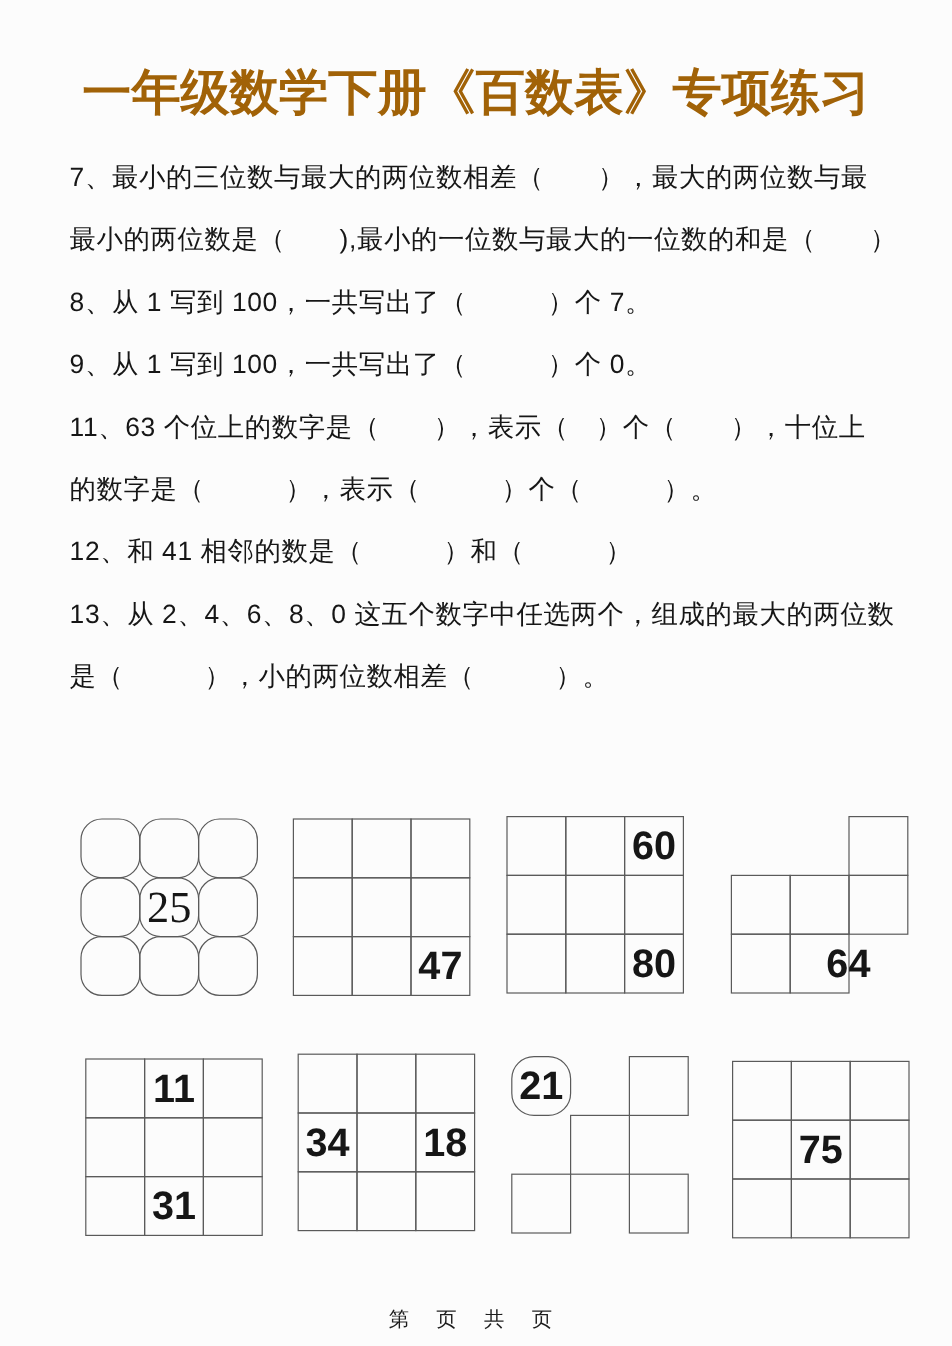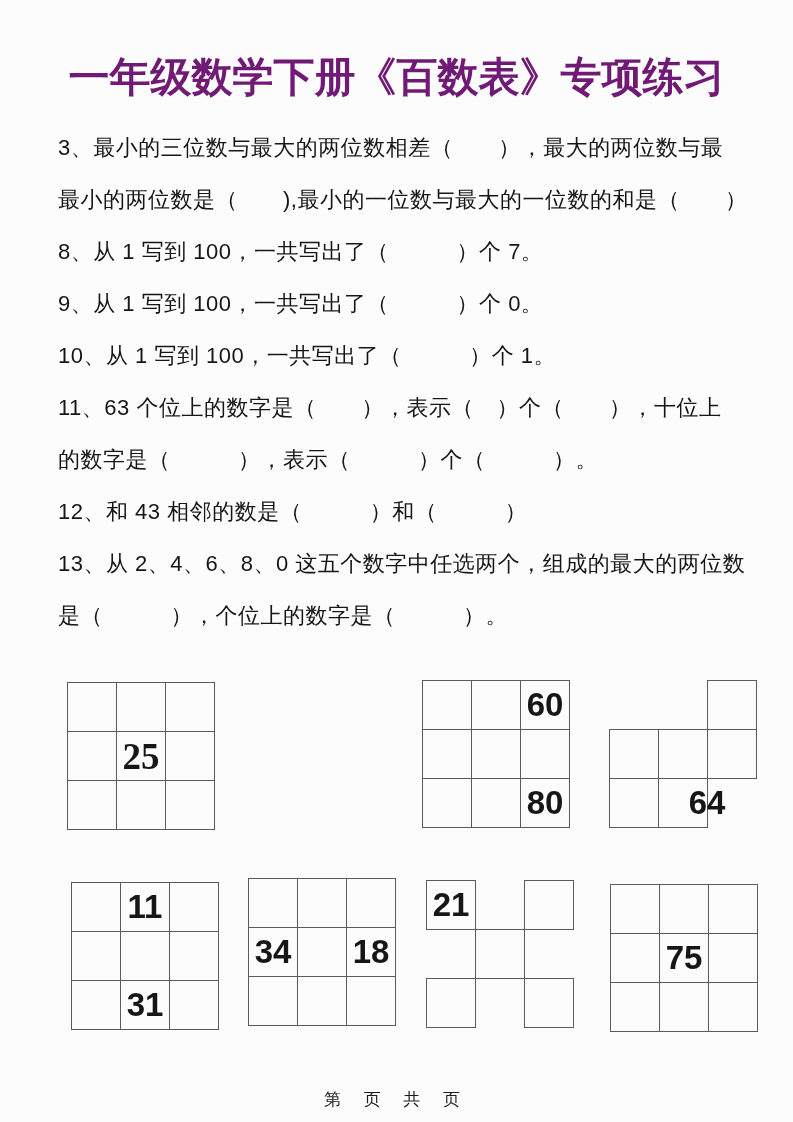--- a/index.html
+++ b/index.html
@@ -19,21 +19,21 @@
   }
   .title {
     position: absolute;
     top: 50px;
     left: 0;
     width: 793px;
     text-align: center;
     font-size: 41px;
     font-weight: 700;
     letter-spacing: 0px;
-    color: #701a75;
+    color: #a16207;
     white-space: nowrap;
   }
   .questions {
     position: absolute;
     top: 122px;
     left: 58px;
     width: 690px;
   }
   .qline {
     height: 52px;
@@ -63,22 +63,23 @@
     display: flex;
     align-items: center;
     justify-content: center;
     font-size: 33px;
     font-weight: 600;
     color: #161616;
     font-family: "Liberation Sans", sans-serif;
   }
   .serif-nums .cell {
     font-family: "Liberation Serif", "DejaVu Serif", serif;
-    font-weight: 700;
+    font-weight: 400;
     font-size: 37px;
+    border-radius: 18px;
   }
   #g0 { left: 67px;  top: 682px; }
   #g1 { left: 244px; top: 682px; }
   #g2 { left: 422px; top: 680px; }
   #g3 { left: 609px; top: 680px; }
   #g4 { left: 71px;  top: 882px; }
   #g5 { left: 248px; top: 878px; }
   #g6 { left: 426px; top: 880px; }
   #g7 { left: 610px; top: 884px; }
   .footer {
@@ -93,44 +94,54 @@
   }
 </style>
 </head>
 <body>
 
 <div class="page">
 
   <h1 class="title">一年级数学下册《百数表》专项练习</h1>
 
   <div class="questions">
-    <div class="qline">3、最小的三位数与最大的两位数相差（　　），最大的两位数与最</div>
+    <div class="qline">7、最小的三位数与最大的两位数相差（　　），最大的两位数与最</div>
     <div class="qline">最小的两位数是（　　),最小的一位数与最大的一位数的和是（　　）</div>
     <div class="qline">8、从 1 写到 100，一共写出了（　　　）个 7。</div>
     <div class="qline">9、从 1 写到 100，一共写出了（　　　）个 0。</div>
-    <div class="qline">10、从 1 写到 100，一共写出了（　　　）个 1。</div>
     <div class="qline">11、63 个位上的数字是（　　），表示（　）个（　　），十位上</div>
     <div class="qline">的数字是（　　　），表示（　　　）个（　　　）。</div>
-    <div class="qline">12、和 43 相邻的数是（　　　）和（　　　）</div>
+    <div class="qline">12、和 41 相邻的数是（　　　）和（　　　）</div>
     <div class="qline">13、从 2、4、6、8、0 这五个数字中任选两个，组成的最大的两位数</div>
-    <div class="qline">是（　　　），个位上的数字是（　　　）。</div>
+    <div class="qline">是（　　　），小的两位数相差（　　　）。</div>
   </div>
 
   <div class="grids">
     <div class="grid serif-nums" id="g0">
         <div class="cell" style="left: 0px; top: 0px;"></div>
         <div class="cell" style="left: 49px; top: 0px;"></div>
         <div class="cell" style="left: 98px; top: 0px;"></div>
         <div class="cell" style="left: 0px; top: 49px;"></div>
         <div class="cell" style="left: 49px; top: 49px;">25</div>
         <div class="cell" style="left: 98px; top: 49px;"></div>
         <div class="cell" style="left: 0px; top: 98px;"></div>
         <div class="cell" style="left: 49px; top: 98px;"></div>
         <div class="cell" style="left: 98px; top: 98px;"></div>
       </div>
+    <div class="grid" id="g1">
+        <div class="cell" style="left: 0px; top: 0px;"></div>
+        <div class="cell" style="left: 49px; top: 0px;"></div>
+        <div class="cell" style="left: 98px; top: 0px;"></div>
+        <div class="cell" style="left: 0px; top: 49px;"></div>
+        <div class="cell" style="left: 49px; top: 49px;"></div>
+        <div class="cell" style="left: 98px; top: 49px;"></div>
+        <div class="cell" style="left: 0px; top: 98px;"></div>
+        <div class="cell" style="left: 49px; top: 98px;"></div>
+        <div class="cell" style="left: 98px; top: 98px;">47</div>
+      </div>
     <div class="grid" id="g2">
         <div class="cell" style="left: 0px; top: 0px;"></div>
         <div class="cell" style="left: 49px; top: 0px;"></div>
         <div class="cell" style="left: 98px; top: 0px;">60</div>
         <div class="cell" style="left: 0px; top: 49px;"></div>
         <div class="cell" style="left: 49px; top: 49px;"></div>
         <div class="cell" style="left: 98px; top: 49px;"></div>
         <div class="cell" style="left: 0px; top: 98px;"></div>
         <div class="cell" style="left: 49px; top: 98px;"></div>
         <div class="cell" style="left: 98px; top: 98px;">80</div>
@@ -159,21 +170,21 @@
         <div class="cell" style="left: 49px; top: 0px;"></div>
         <div class="cell" style="left: 98px; top: 0px;"></div>
         <div class="cell" style="left: 0px; top: 49px;">34</div>
         <div class="cell" style="left: 49px; top: 49px;"></div>
         <div class="cell" style="left: 98px; top: 49px;">18</div>
         <div class="cell" style="left: 0px; top: 98px;"></div>
         <div class="cell" style="left: 49px; top: 98px;"></div>
         <div class="cell" style="left: 98px; top: 98px;"></div>
       </div>
     <div class="grid" id="g6">
-        <div class="cell" style="left: 0px; top: 0px;">21</div>
+        <div class="cell" style="left: 0px; top: 0px; border-radius: 19px;">21</div>
         <div class="cell" style="left: 98px; top: 0px;"></div>
         <div class="cell" style="left: 49px; top: 49px;"></div>
         <div class="cell" style="left: 0px; top: 98px;"></div>
         <div class="cell" style="left: 98px; top: 98px;"></div>
       </div>
     <div class="grid" id="g7">
         <div class="cell" style="left: 0px; top: 0px;"></div>
         <div class="cell" style="left: 49px; top: 0px;"></div>
         <div class="cell" style="left: 98px; top: 0px;"></div>
         <div class="cell" style="left: 0px; top: 49px;"></div>

